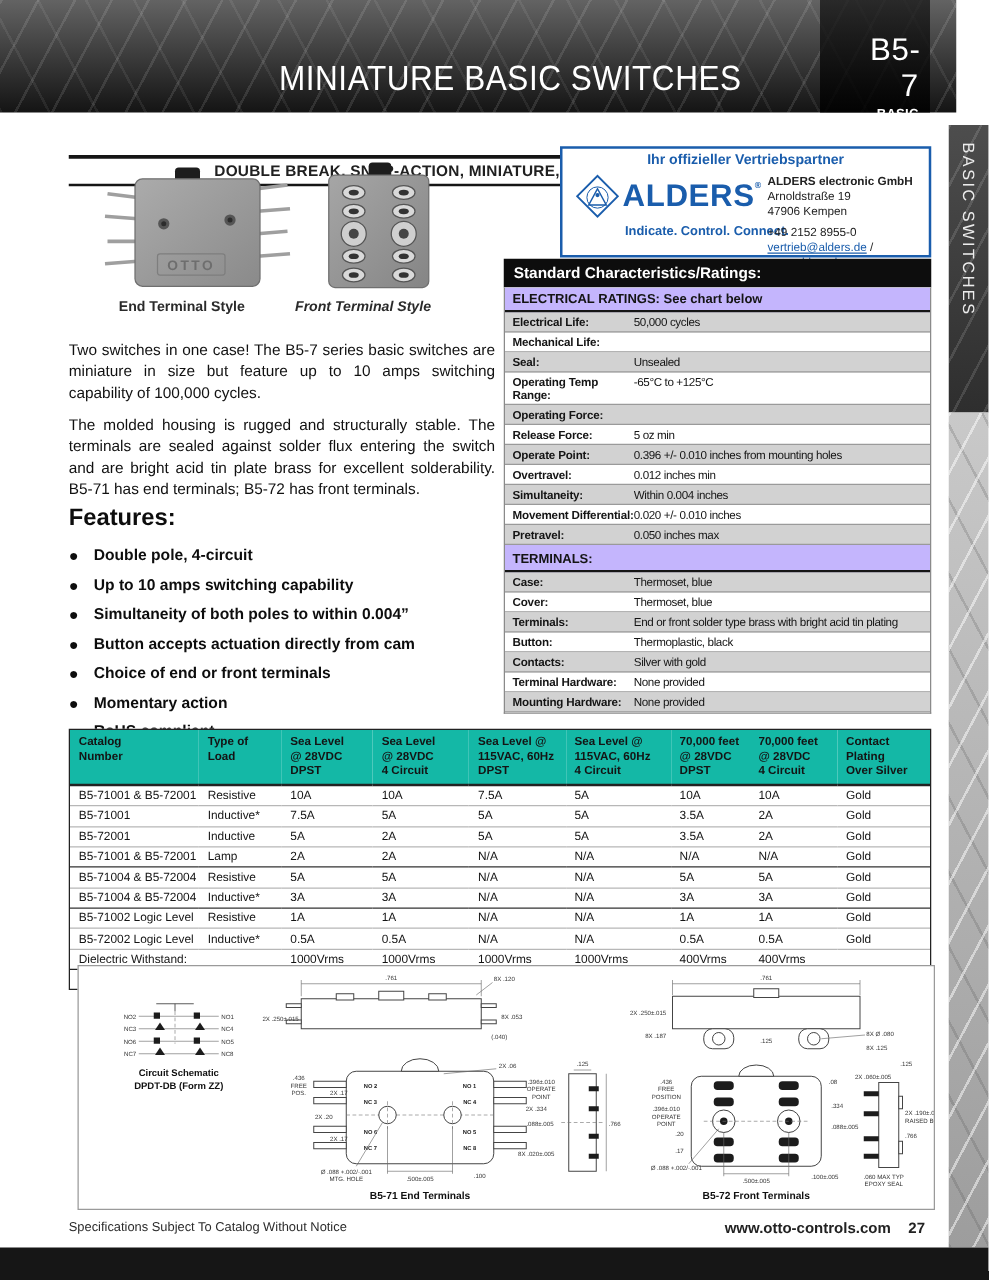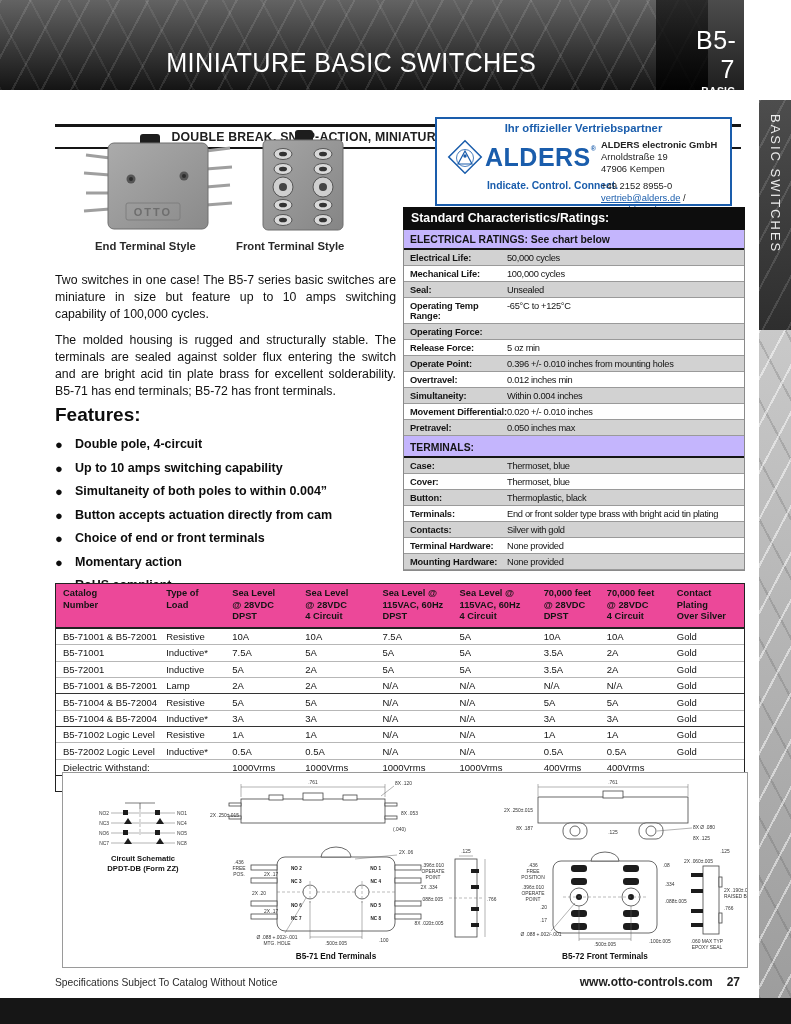--- a/index.html
+++ b/index.html
@@ -4,21 +4,21 @@
 <style>
   html,body{margin:0;padding:0;background:#fff;}
   #page{position:relative;width:791px;height:1024px;background:#fff;overflow:hidden;
         font-family:"Liberation Sans",sans-serif;color:#141414;}
 
   
   .plate{background-image:
     repeating-linear-gradient(118deg, rgba(255,255,255,.11) 0 2px, rgba(255,255,255,0) 2px 26px),
     repeating-linear-gradient(62deg, rgba(255,255,255,.07) 0 2px, rgba(255,255,255,0) 2px 34px),
     linear-gradient(180deg,#636363,#141414);}
-  .hdr{position:absolute;left:0;top:0;width:708px;height:90px;}
+  .hdr{position:absolute;left:0;top:0;width:765px;height:90px;}
   .hdr-title{position:absolute;right:172px;bottom:11px;color:#fff;font-size:28px;font-weight:400;
     letter-spacing:.5px;white-space:nowrap;transform:scaleX(.9);transform-origin:right bottom;}
   .b57{position:absolute;left:656px;top:0;width:88px;height:90px;box-sizing:border-box;
     background:linear-gradient(180deg,rgba(25,25,25,.78),rgba(0,0,0,.88));
     text-align:right;padding-right:9px;color:#fff;}
   .b57-model{font-size:25px;font-weight:400;margin-top:26px;letter-spacing:.5px;margin-left:40px;}
   .b57-cat{font-size:10.5px;font-weight:bold;line-height:1.12;margin-top:2px;letter-spacing:.2px;}
 
   
   .subwrap{position:absolute;left:55px;top:92px;width:686px;margin-top:32px;}
@@ -44,21 +44,21 @@
   
   .intro{position:absolute;left:55px;top:272px;width:341px;font-size:12.3px;line-height:1.38;
     text-align:justify;color:#111;}
   .intro p{margin:0 0 9px 0;}
   .features{position:absolute;left:55px;top:404px;width:341px;}
   .features h2{margin:0 0 11px 0;font-size:19px;color:#0d0d0d;}
   .feat{display:flex;margin-bottom:8.5px;font-size:12.5px;font-weight:bold;color:#0d0d0d;}
   .feat .dot{width:20px;font-size:13px;}
 
   
-  .alders{position:absolute;left:435px;top:117px;width:297px;height:89px;box-sizing:border-box;
+  .alders{position:absolute;left:448px;top:117px;width:297px;height:89px;box-sizing:border-box;
     border:2px solid #1a5dac;background:#fff;padding:3px 8px;}
   .a-head{text-align:center;font-size:11.3px;font-weight:bold;color:#1a5dac;}
   .a-row{display:flex;margin-top:3px;}
   .a-left{width:156px;}
   .a-logo-line{display:flex;align-items:center;}
   .a-word{font-size:25px;font-weight:bold;color:#1a5dac;letter-spacing:.5px;line-height:1;}
   .a-reg{font-size:7px;vertical-align:top;color:#1a5dac;}
   .a-tag{font-size:10.3px;font-weight:bold;color:#1a5dac;margin:3px 0 0 42px;white-space:nowrap;}
   .a-right{flex:1;font-size:9.4px;line-height:1.28;color:#222;padding-top:2px;}
   .a-co{font-weight:bold;}
@@ -71,21 +71,21 @@
   .r-body{border:1px solid #8a8a8a;border-top:none;background:#fff;overflow:hidden;}
   .r-sec{font-weight:bold;font-size:10.4px;padding:4px 6px 3px;border-bottom:2px solid #151515;background:#c4b5fd;}
   .rrow{display:flex;font-size:9.3px;border-bottom:1px solid #9a9a9a;letter-spacing:-.15px;}
   .zebra .rrow:nth-child(odd){background:#d2d2d2;}
   .rl{width:97px;font-weight:bold;padding:2.5px 0 2.5px 6px;flex:none;}
   .rv{flex:1;padding:2.5px 2px 2.5px 0;white-space:nowrap;overflow:hidden;letter-spacing:-.3px;}
 
   
   .spec-wrap{position:absolute;left:55px;top:583px;width:690px;border:1.5px solid #222;box-sizing:border-box;background:#fff;}
   table.spec{width:100%;border-collapse:collapse;table-layout:fixed;}
-  .spec th{background:#ec4899;text-align:left;font-size:9.3px;padding:4px 2px 4px 7px;
+  .spec th{background:#14b8a6;text-align:left;font-size:9.3px;padding:4px 2px 4px 7px;
     vertical-align:top;border-bottom:2px solid #222;line-height:1.25;}
   .spec td{font-size:9.5px;padding:2.2px 2px 2.2px 7px;border-bottom:1px solid #b7b7b7;white-space:nowrap;overflow:hidden;}
   .spec tr.thick td{border-bottom:1.6px solid #333;}
   .spec tr.diel td{border-bottom:none;border-top:1.6px solid #333;}
   .fnote{font-size:7.8px;font-weight:bold;padding:2.5px 7px 3px;border-top:1.2px solid #222;}
 
   
   .draw{position:absolute;left:62px;top:772px;width:686px;height:196px;border:1px solid #9a9a9a;box-sizing:border-box;background:#fff;}
   .draw svg{display:block;}
   .dim{font-size:4.9px;fill:#333;font-family:"Liberation Sans",sans-serif;}
@@ -190,21 +190,21 @@
           <ellipse cx="35" cy="80" rx="4" ry="2.3" fill="#333"></ellipse>
         <ellipse cx="75" cy="80" rx="9" ry="5.5" fill="#d9d9d9" stroke="#555"></ellipse>
           <ellipse cx="75" cy="80" rx="4" ry="2.3" fill="#333"></ellipse>
         <ellipse cx="35" cy="95" rx="9" ry="5.5" fill="#d9d9d9" stroke="#555"></ellipse>
           <ellipse cx="35" cy="95" rx="4" ry="2.3" fill="#333"></ellipse>
         <ellipse cx="75" cy="95" rx="9" ry="5.5" fill="#d9d9d9" stroke="#555"></ellipse>
           <ellipse cx="75" cy="95" rx="4" ry="2.3" fill="#333"></ellipse>
       </g>
     </svg>
   </div>
-  <div class="fig-cap" style="left:236px;top:240px;width:135px;">Front Terminal Style</div>
+  <div class="fig-cap" style="left:236px;top:240px;width:135px;font-style:italic;">Front Terminal Style</div>
 
   <div class="intro">
     <p>Two switches in one case! The B5-7 series basic switches are miniature in size but feature up to 10 amps switching capability of 100,000 cycles.</p>
     <p>The molded housing is rugged and structurally stable. The terminals are sealed against solder flux entering the switch and are bright acid tin plate brass for excellent solderability. B5-71 has end terminals; B5-72 has front terminals.</p>
   </div>
 
   <div class="features">
     <h2>Features:</h2>
     <div class="feat">
         <span class="dot">●</span>
@@ -265,21 +265,20 @@
     <div class="r-title">Standard Characteristics/Ratings:</div>
     <div class="r-body">
       <div class="r-sec">ELECTRICAL RATINGS: See chart below</div>
       <div class="zebra">
         <div class="rrow">
             <span class="rl">Electrical Life:</span>
             <span class="rv">50,000 cycles</span>
           </div>
         <div class="rrow">
             <span class="rl">Mechanical Life:</span>
-            <span class="rv">100,000 cycles</span>
           </div>
         <div class="rrow">
             <span class="rl">Seal:</span>
             <span class="rv">Unsealed</span>
           </div>
         <div class="rrow">
             <span class="rl">Operating Temp Range:</span>
             <span class="rv">-65°C to +125°C</span>
           </div>
         <div class="rrow">
@@ -314,26 +313,26 @@
       <div class="zebra">
         <div class="rrow">
             <span class="rl">Case:</span>
             <span class="rv">Thermoset, blue</span>
           </div>
         <div class="rrow">
             <span class="rl">Cover:</span>
             <span class="rv">Thermoset, blue</span>
           </div>
         <div class="rrow">
+            <span class="rl">Terminals:</span>
+            <span class="rv">End or front solder type brass with bright acid tin plating</span>
+          </div>
+        <div class="rrow">
             <span class="rl">Button:</span>
             <span class="rv">Thermoplastic, black</span>
-          </div>
-        <div class="rrow">
-            <span class="rl">Terminals:</span>
-            <span class="rv">End or front solder type brass with bright acid tin plating</span>
           </div>
         <div class="rrow">
             <span class="rl">Contacts:</span>
             <span class="rv">Silver with gold</span>
           </div>
         <div class="rrow">
             <span class="rl">Terminal Hardware:</span>
             <span class="rv">None provided</span>
           </div>
         <div class="rrow">

